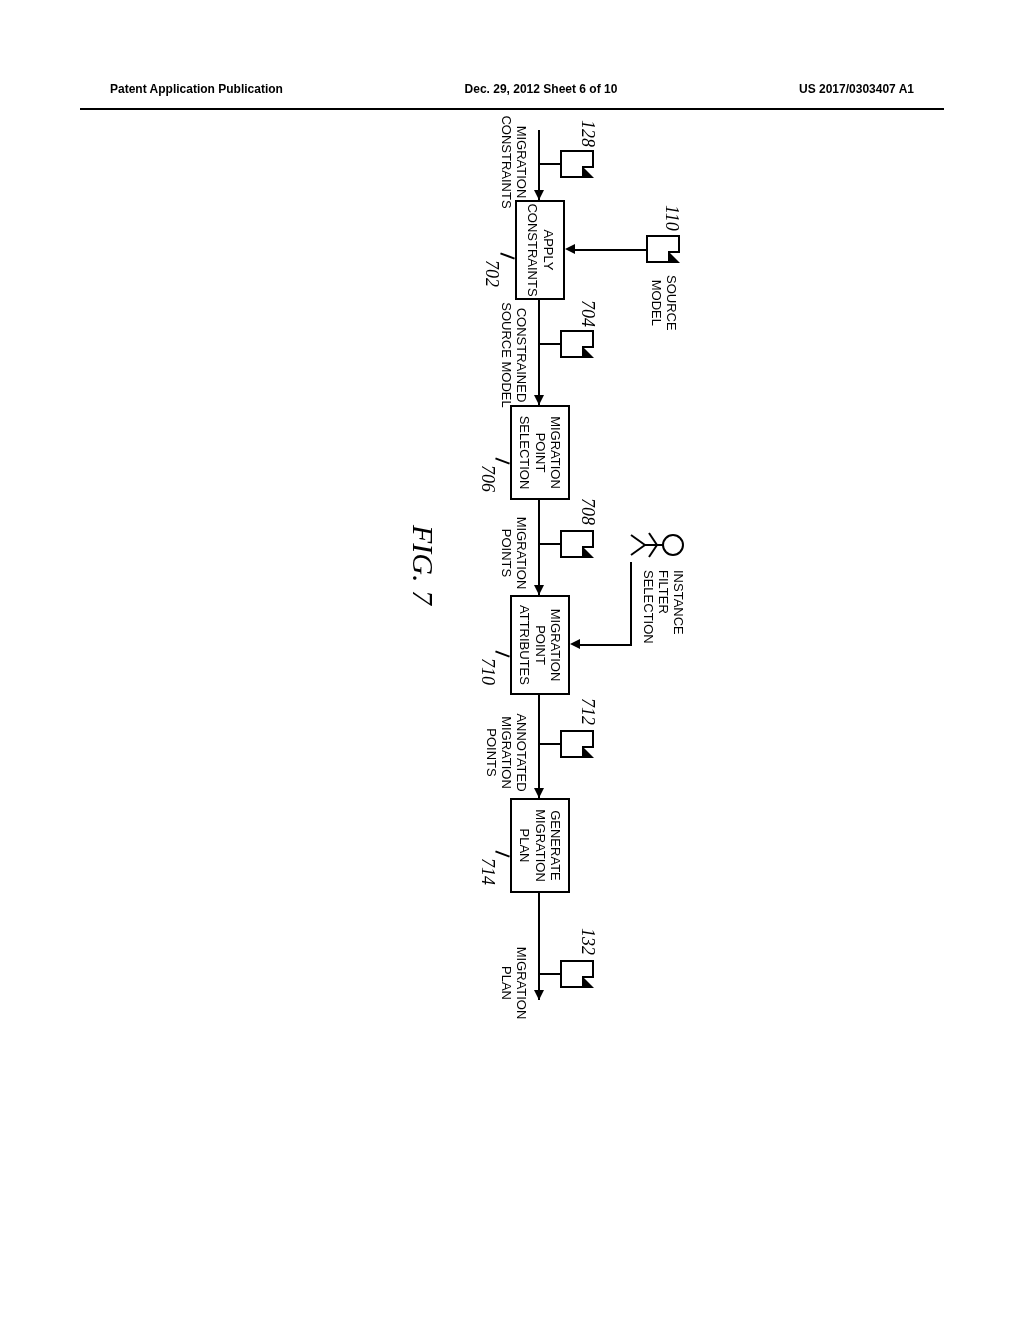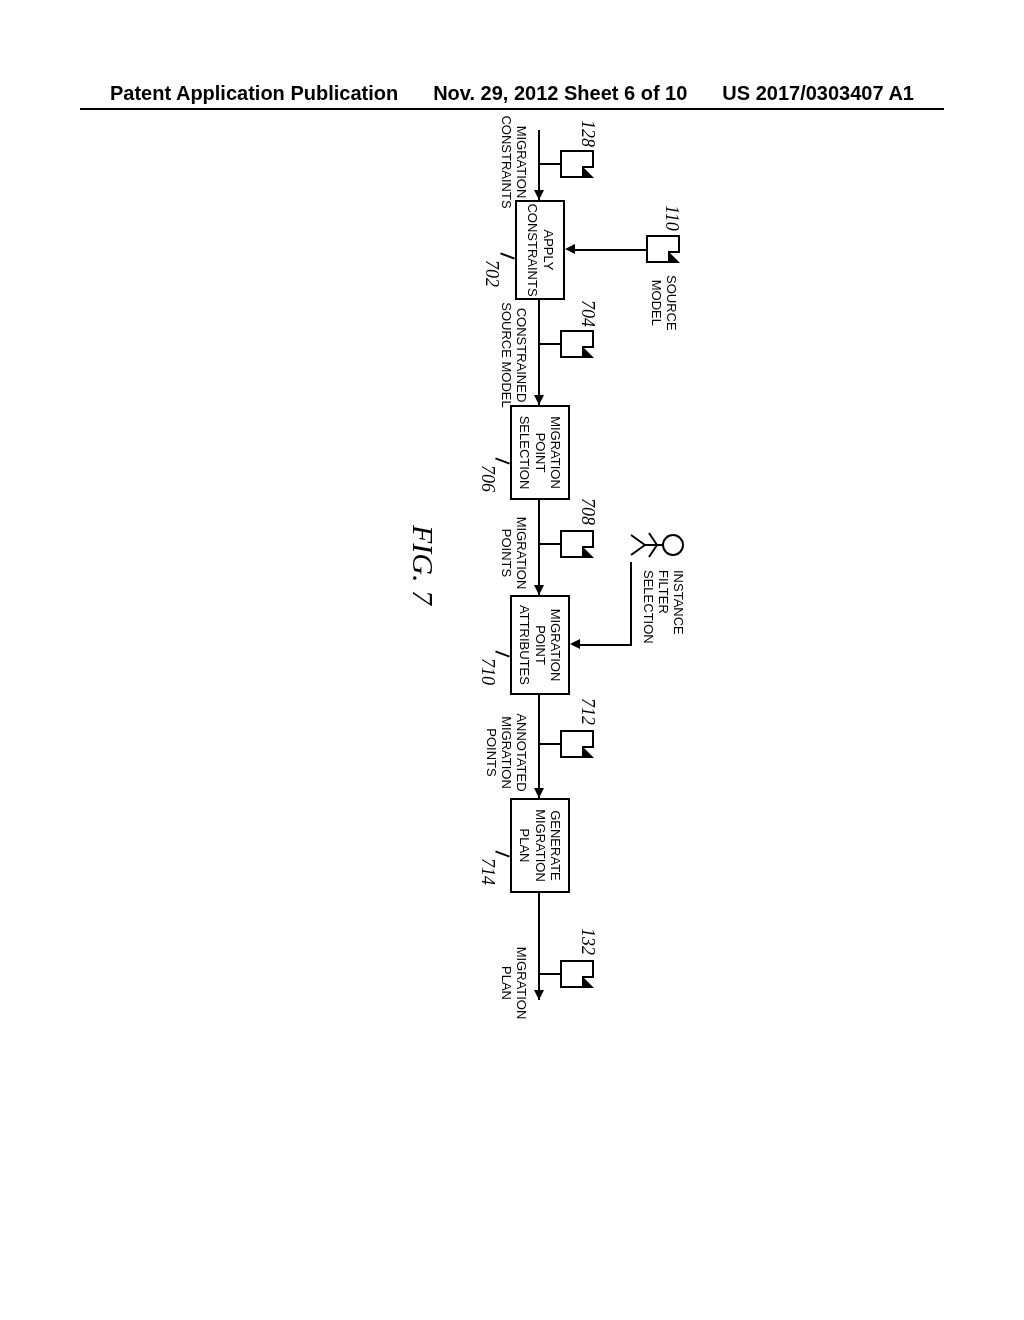--- a/index.html
+++ b/index.html
@@ -11,21 +11,21 @@
       font-family: Arial, sans-serif;
     }
     .header {
       position: absolute;
       top: 82px;
       left: 0;
       right: 0;
       display: flex;
       justify-content: space-between;
       padding: 0 110px 0 110px;
-      font-size: 20px;
+      font-size: 12px;
       font-weight: bold;
       text-align: center;
     }
     .hr {
       position: absolute;
       top: 108px;
       left: 80px;
       right: 80px;
       border-top: 2px solid #000;
     }
@@ -126,21 +126,21 @@
       font-family: 'Times New Roman', serif;
       font-style: italic;
       font-size: 30px;
     }
   </style>
 </head>
 <body>
 
 <div class="header">
   <span>Patent Application Publication</span>
-  <span>Nov. 29, 2012  Sheet 6 of 10</span>
+  <span>Dec. 29, 2012  Sheet 6 of 10</span>
   <span>US 2017/0303407 A1</span>
 </div>
 <div class="hr"></div>
 
 <div class="figure-container">
   <div class="diagram">
 
     <div class="arrow-line arrow-h" style="left:0; top:220px; width:870px;"></div>
 
     <div class="doc-icon" style="left:20px; top:166px;"></div>

